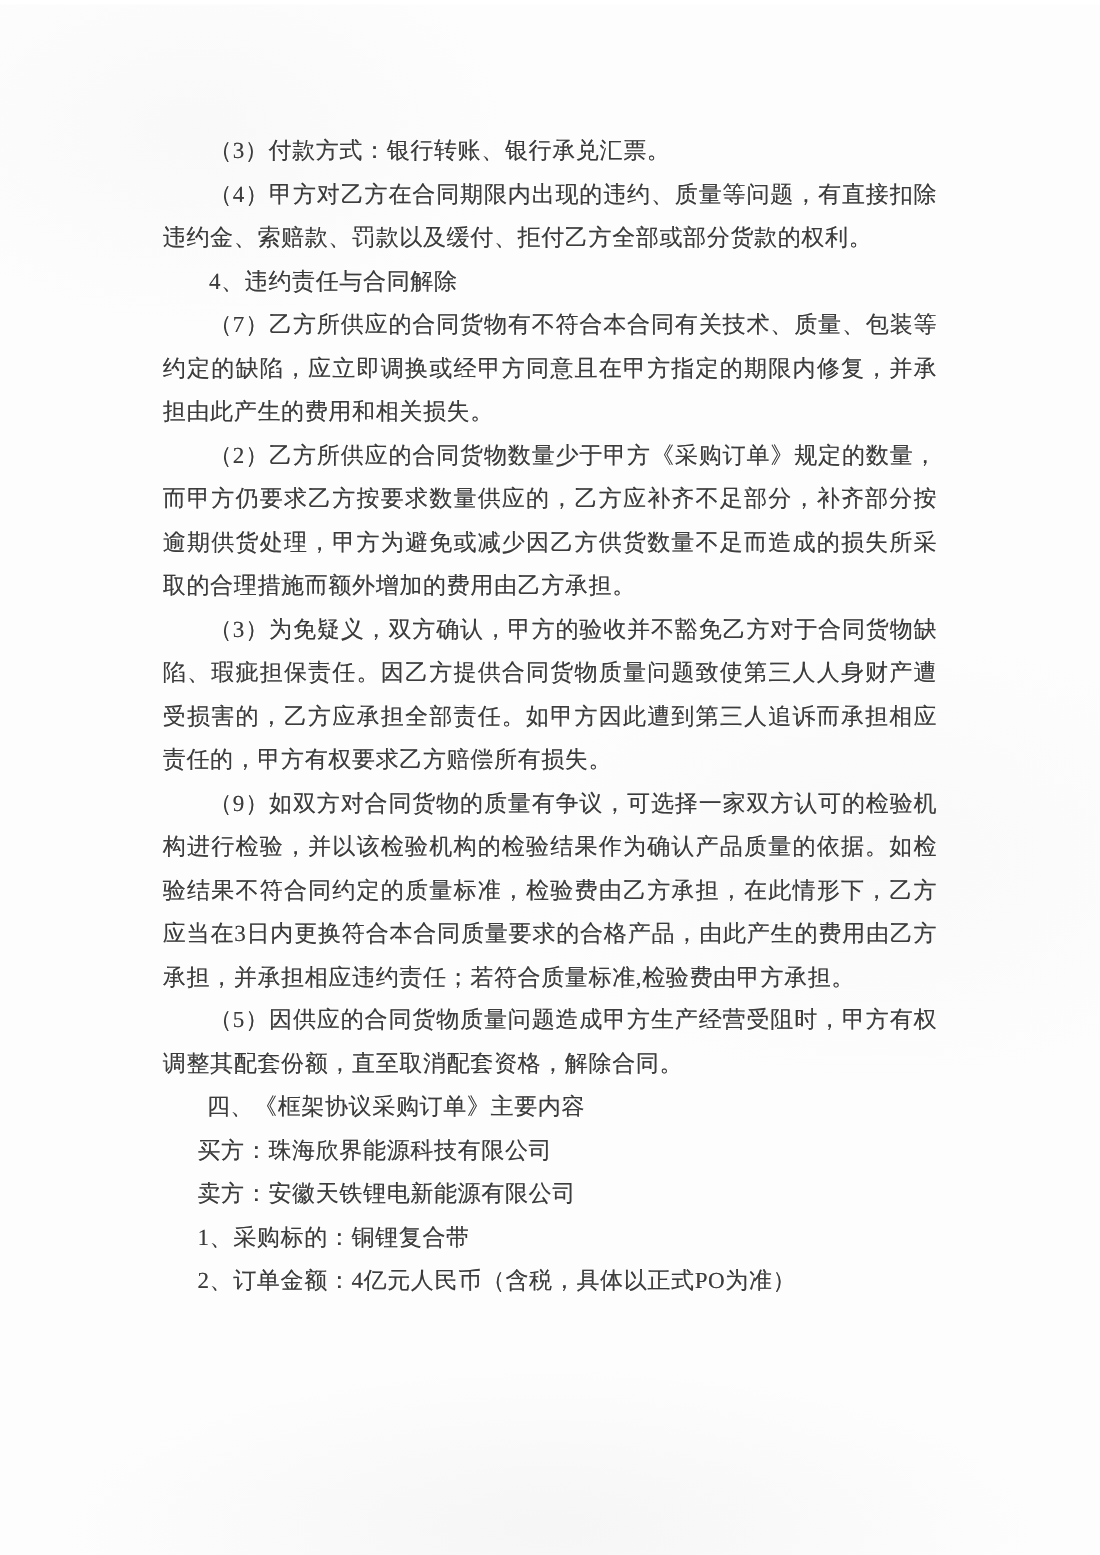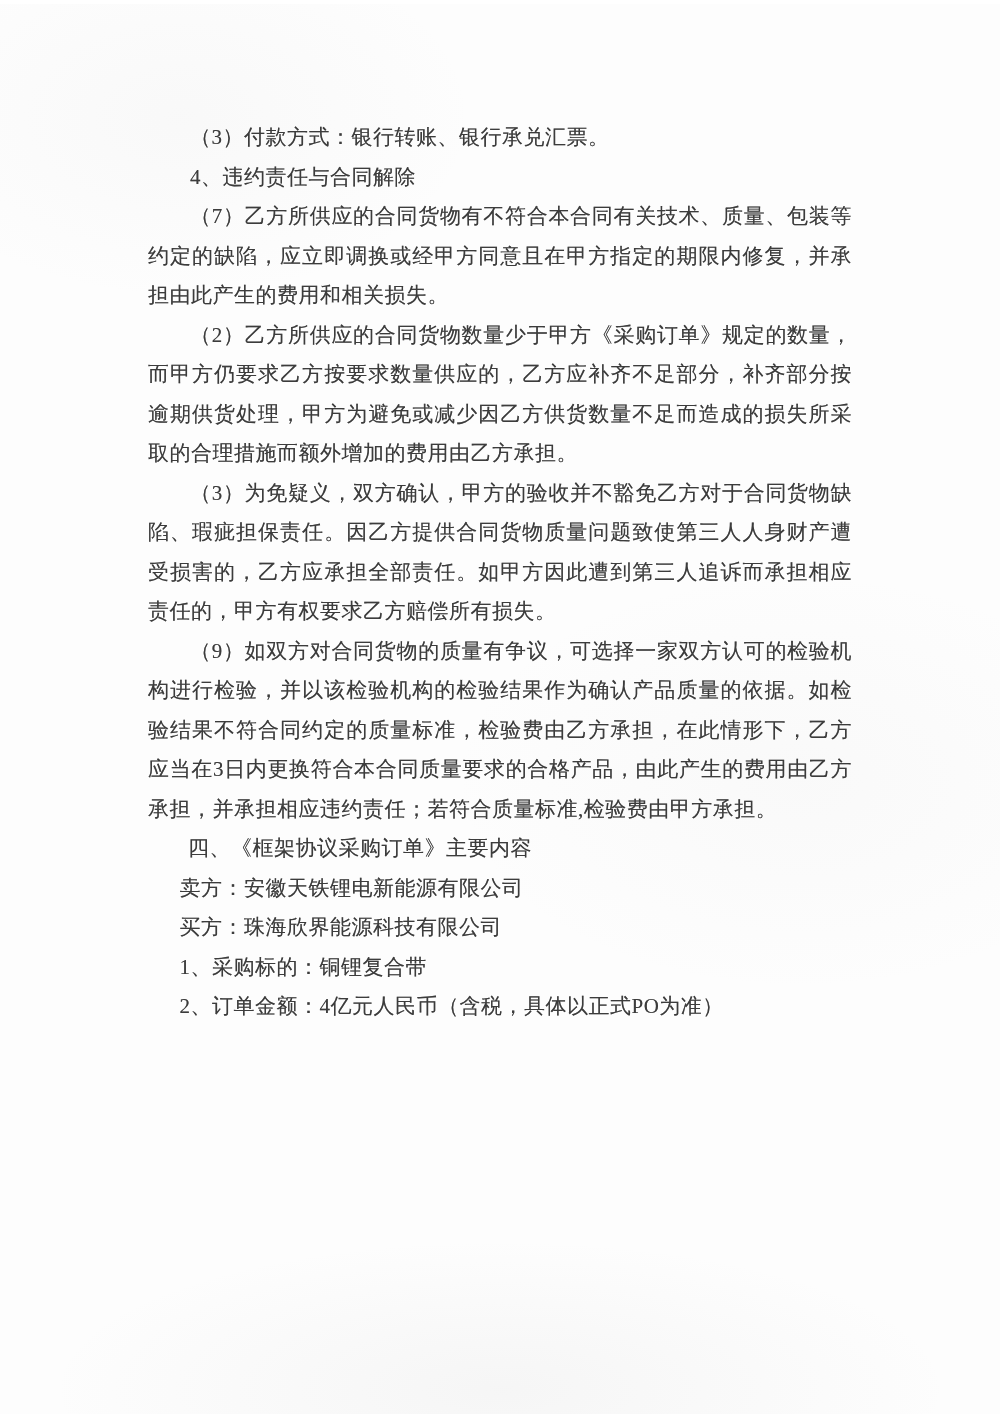--- a/index.html
+++ b/index.html
@@ -46,24 +46,26 @@
   .doc-body p.item {
     text-indent: 1.5em;
   }
 </style>
 </head>
 <body>
 
 <div class="page">
   <div class="doc-body">
     <p>（3）付款方式：银行转账、银行承兑汇票。</p>
+    <p>（4）甲方对乙方在合同期限内出现的违约、质量等问题，有直接扣除违约金、索赔款、罚款以及缓付、拒付乙方全部或部分货款的权利。</p>
     <p>4、违约责任与合同解除</p>
     <p>（7）乙方所供应的合同货物有不符合本合同有关技术、质量、包装等约定的缺陷，应立即调换或经甲方同意且在甲方指定的期限内修复，并承担由此产生的费用和相关损失。</p>
     <p>（2）乙方所供应的合同货物数量少于甲方《采购订单》规定的数量，而甲方仍要求乙方按要求数量供应的，乙方应补齐不足部分，补齐部分按逾期供货处理，甲方为避免或减少因乙方供货数量不足而造成的损失所采取的合理措施而额外增加的费用由乙方承担。</p>
     <p>（3）为免疑义，双方确认，甲方的验收并不豁免乙方对于合同货物缺陷、瑕疵担保责任。因乙方提供合同货物质量问题致使第三人人身财产遭受损害的，乙方应承担全部责任。如甲方因此遭到第三人追诉而承担相应责任的，甲方有权要求乙方赔偿所有损失。</p>
     <p>（9）如双方对合同货物的质量有争议，可选择一家双方认可的检验机构进行检验，并以该检验机构的检验结果作为确认产品质量的依据。如检验结果不符合同约定的质量标准，检验费由乙方承担，在此情形下，乙方应当在3日内更换符合本合同质量要求的合格产品，由此产生的费用由乙方承担，并承担相应违约责任；若符合质量标准,检验费由甲方承担。</p>
+    <p>（5）因供应的合同货物质量问题造成甲方生产经营受阻时，甲方有权调整其配套份额，直至取消配套资格，解除合同。</p>
     <p class="heading">四、《框架协议采购订单》主要内容</p>
+    <p class="item">买方：珠海欣界能源科技有限公司</p>
     <p class="item">卖方：安徽天铁锂电新能源有限公司</p>
-    <p class="item">买方：珠海欣界能源科技有限公司</p>
     <p class="item">1、采购标的：铜锂复合带</p>
     <p class="item">2、订单金额：4亿元人民币（含税，具体以正式PO为准）</p>
   </div>
 </div>
 
 </body></html>

